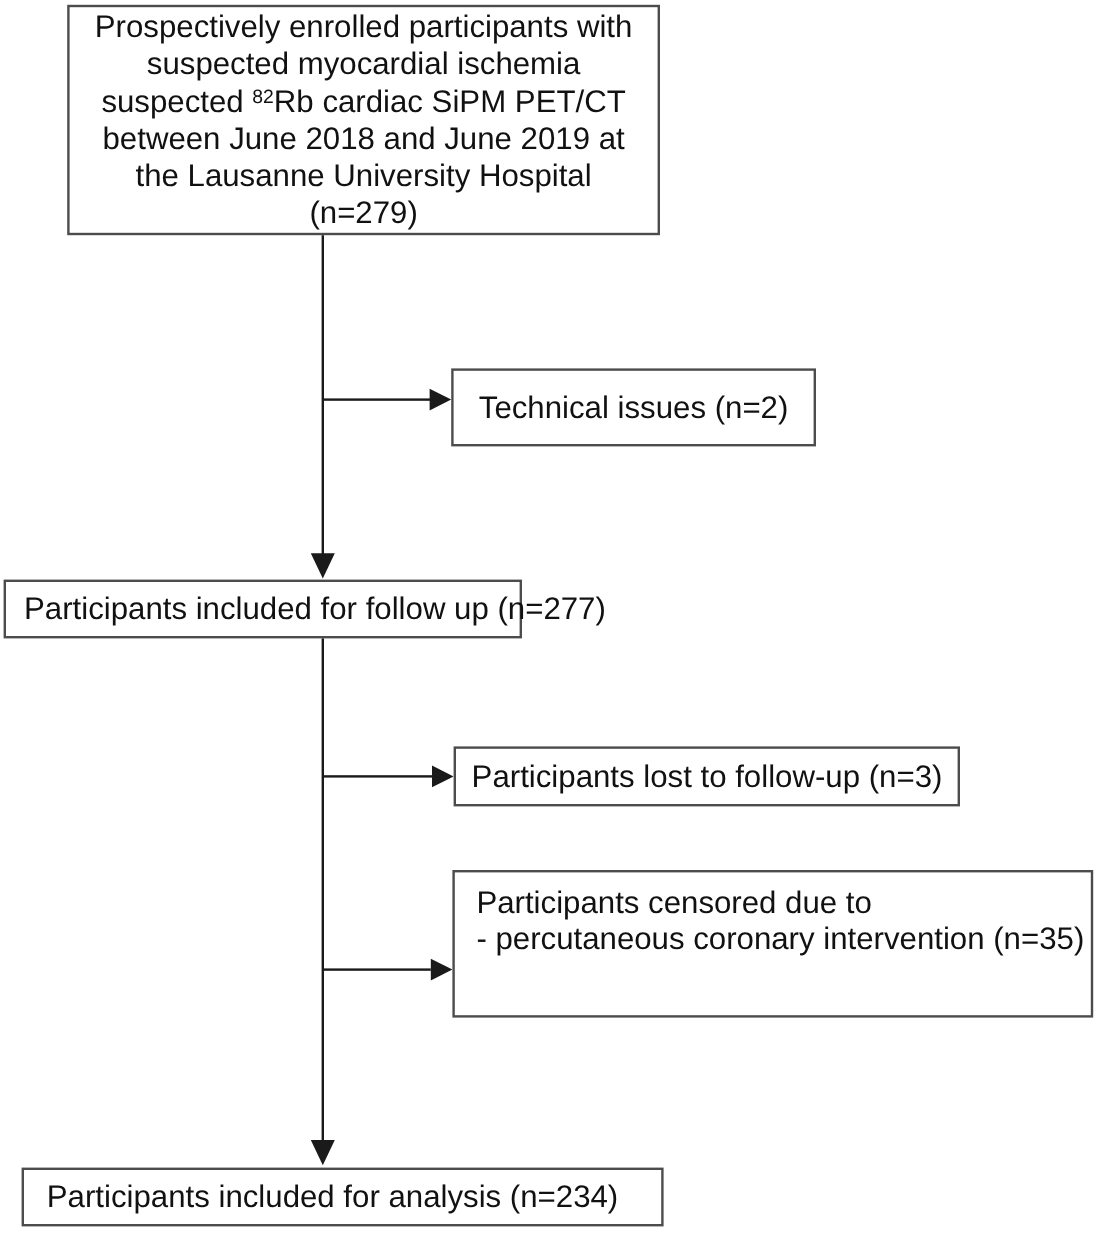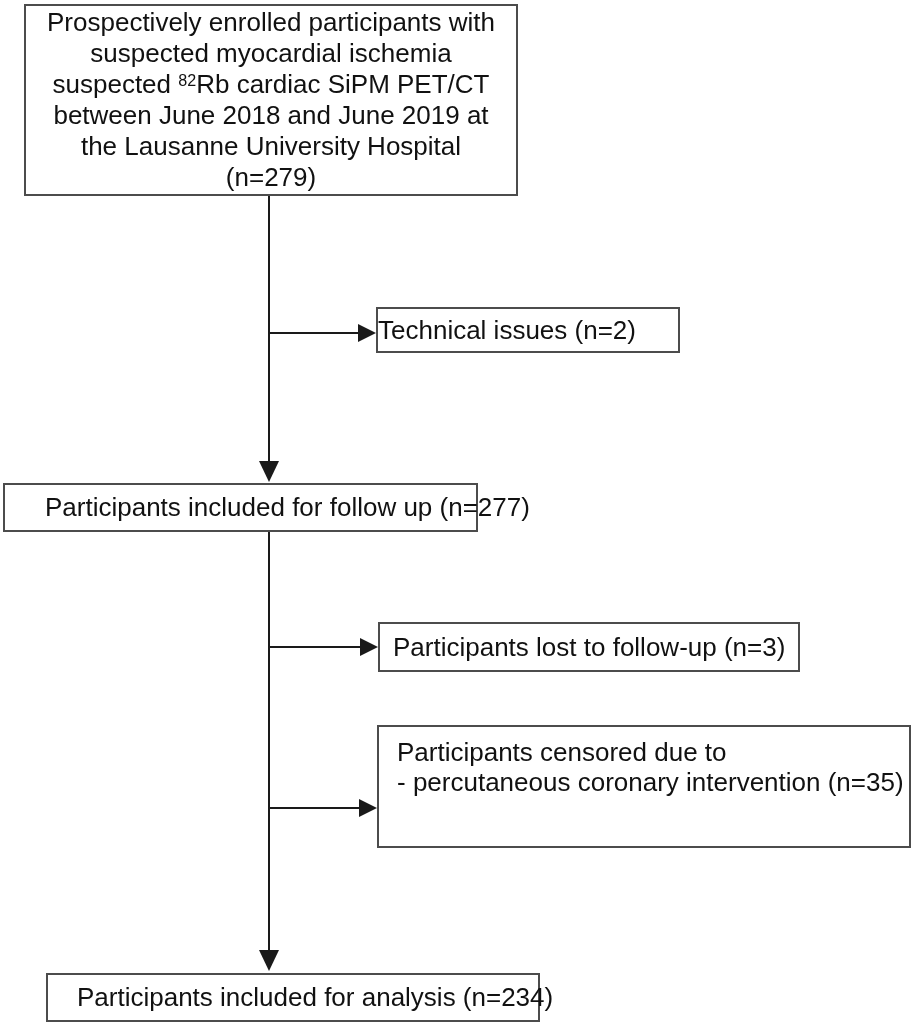--- a/index.html
+++ b/index.html
@@ -19,20 +19,21 @@
     background: #ffffff;
     font-size: 26px;
     line-height: 31px;
   }
   .box.center-text {
     display: flex;
     flex-direction: column;
     justify-content: center;
     align-items: center;
     text-align: center;
+    margin-left: 32px;
   }
   .box.single {
     display: flex;
     align-items: center;
   }
   .line { white-space: nowrap; }
   sup {
     font-size: 0.62em;
     line-height: 0;
     position: relative;
@@ -58,25 +59,25 @@
   }
   .arrow-right {
     position: absolute;
     width: 0; height: 0;
     border-top: 9px solid transparent;
     border-bottom: 9px solid transparent;
     border-left: 18px solid var(--arrow-color, #1a1a1a);
   }
   
   #box-enrollment { left: 24px;  top: 4px;   width: 494px; height: 192px; }
-  #box-technical  { left: 376px; top: 307px; width: 304px; height: 46px; justify-content: flex-start; }
-  #box-followup   { left: 3px;   top: 483px; width: 475px; height: 49px; padding-left: 40px; }
+  #box-technical  { left: 376px; top: 307px; width: 304px; height: 65px; justify-content: center; }
+  #box-followup   { left: 3px;   top: 483px; width: 432px; height: 49px; padding-left: 15px; }
   #box-lost       { left: 378px; top: 622px; width: 422px; height: 50px; padding-left: 13px; }
   #box-censored   { left: 377px; top: 725px; width: 534px; height: 123px; padding: 10px 8px 0 18px; line-height: 30px; }
-  #box-analysis   { left: 18px;  top: 973px; width: 494px; height: 49px; padding-left: 29px; margin-left: 28px; }
+  #box-analysis   { left: 18px;  top: 973px; width: 535px; height: 49px; padding-left: 19px; }
   
   #vline-1 { left: 268px; top: 196px; height: 267px; }
   #ah-down-1 { left: 259px; top: 461px; }
   #hline-1 { left: 269px; top: 332px; width: 90px; }
   #ah-right-1 { left: 358px; top: 324px; }
   #vline-2 { left: 268px; top: 532px; height: 420px; }
   #ah-down-2 { left: 259px; top: 950px; }
   #hline-2 { left: 269px; top: 646px; width: 91px; }
   #ah-right-2 { left: 360px; top: 638px; }
   #hline-3 { left: 269px; top: 807px; width: 90px; }

